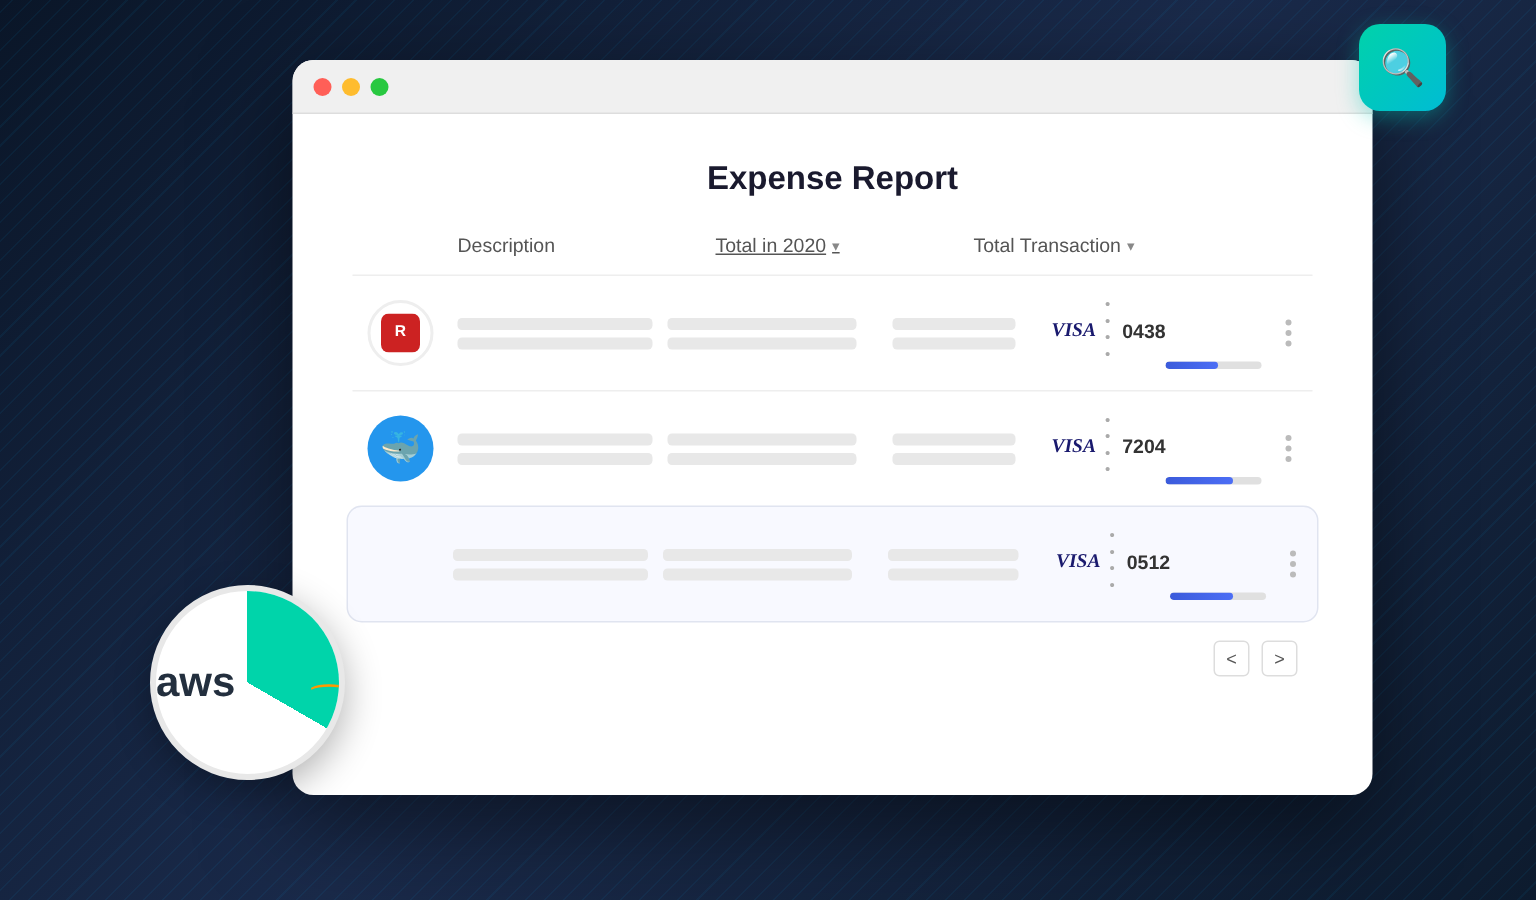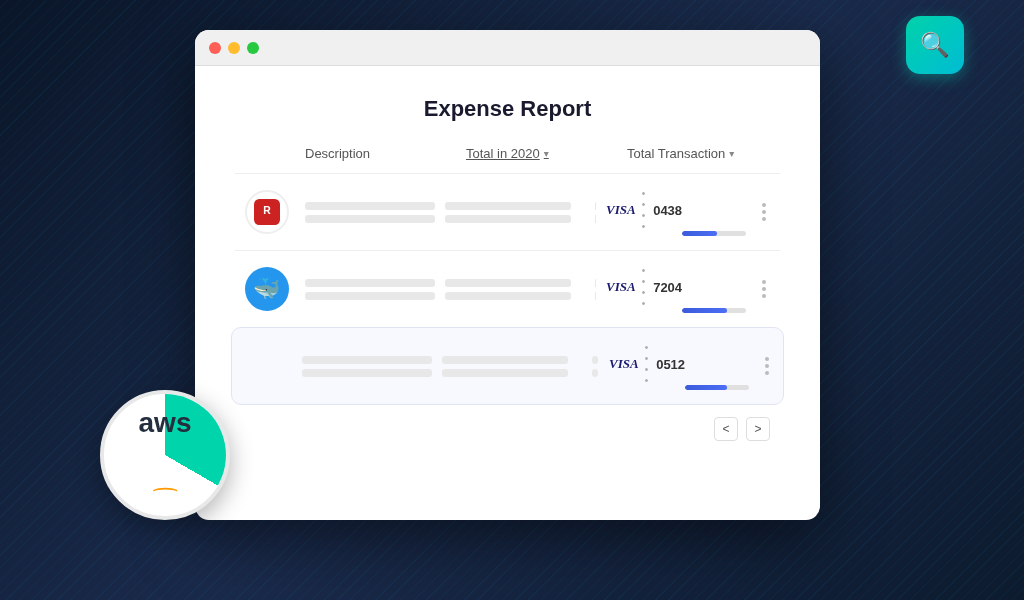--- a/index.html
+++ b/index.html
@@ -28,23 +28,23 @@
         transparent,
         transparent 8px,
         rgba(0, 180, 255, 0.06) 8px,
         rgba(0, 180, 255, 0.06) 9px
       );
     }
 
     
     .browser-window {
       position: absolute;
-      top: 30px;
+      top: 40px;
       left: 195px;
-      width: 625px;
+      width: 720px;
       height: 490px;
       background: #fff;
       border-radius: 14px;
       box-shadow: 0 20px 60px rgba(0,0,0,0.5);
       overflow: hidden;
     }
 
     .browser-titlebar {
       background: #f0f0f0;
       height: 36px;
@@ -77,21 +77,21 @@
       font-weight: 600;
       color: #1a1a2e;
       margin-bottom: 24px;
     }
 
     
     .table-header {
       display: flex;
       align-items: flex-start;
       padding: 0 10px 12px 70px;
-      gap: 1px;
+      gap: 12px;
     }
 
     .col-description {
       flex: 0 0 160px;
       font-size: 13px;
       color: #555;
       font-weight: 500;
     }
     .col-total {
       flex: 0 0 160px;
@@ -303,23 +303,23 @@
     .aws-badge {
       position: absolute;
       bottom: 80px;
       left: 100px;
       width: 130px;
       height: 130px;
       border-radius: 50%;
       background: #fff;
       border: 4px solid #e8e8e8;
       display: flex;
-      flex-direction: column;
-      align-items: center;
-      justify-content: center;
+      flex-direction: row;
+      align-items: center;
+      justify-content: space-between;
       box-shadow: 0 8px 25px rgba(0,0,0,0.3);
       z-index: 20;
       overflow: hidden;
       gap: 36px;
     }
 
     .aws-badge::before {
       content: '';
       position: absolute;
       inset: -4px;

